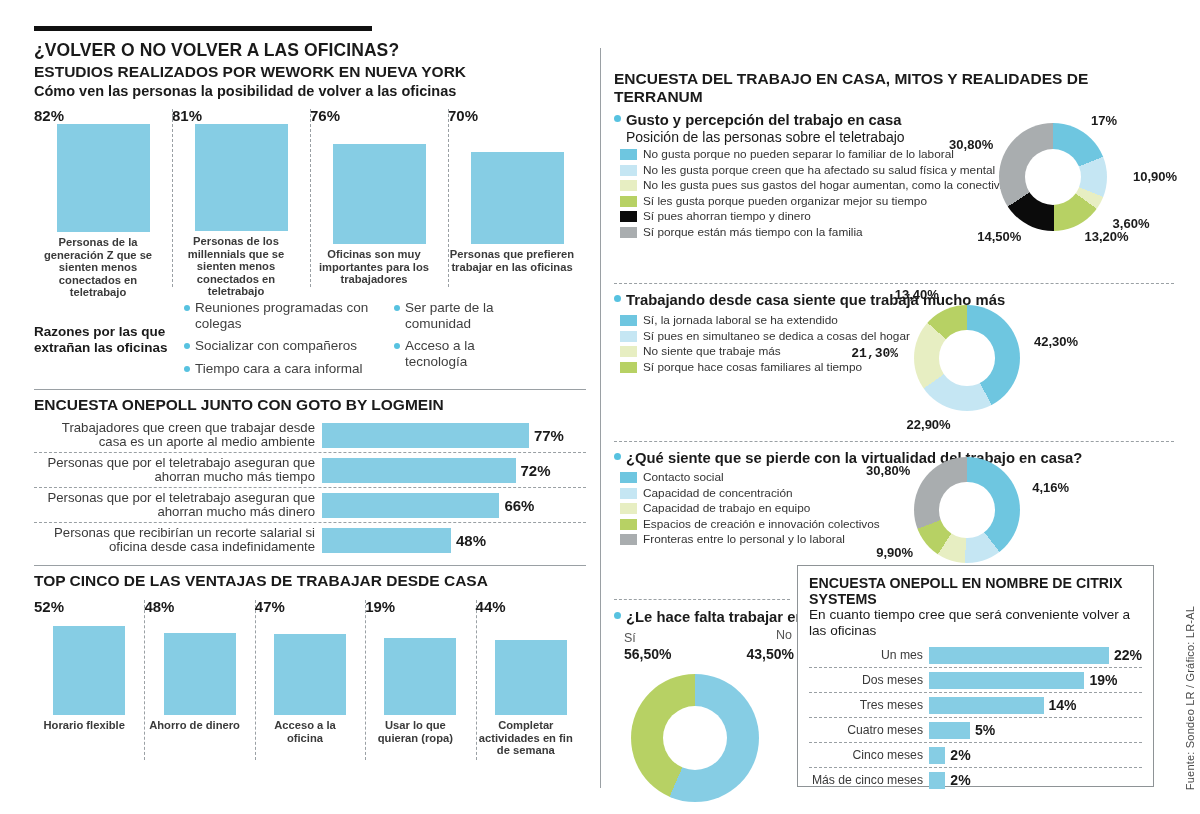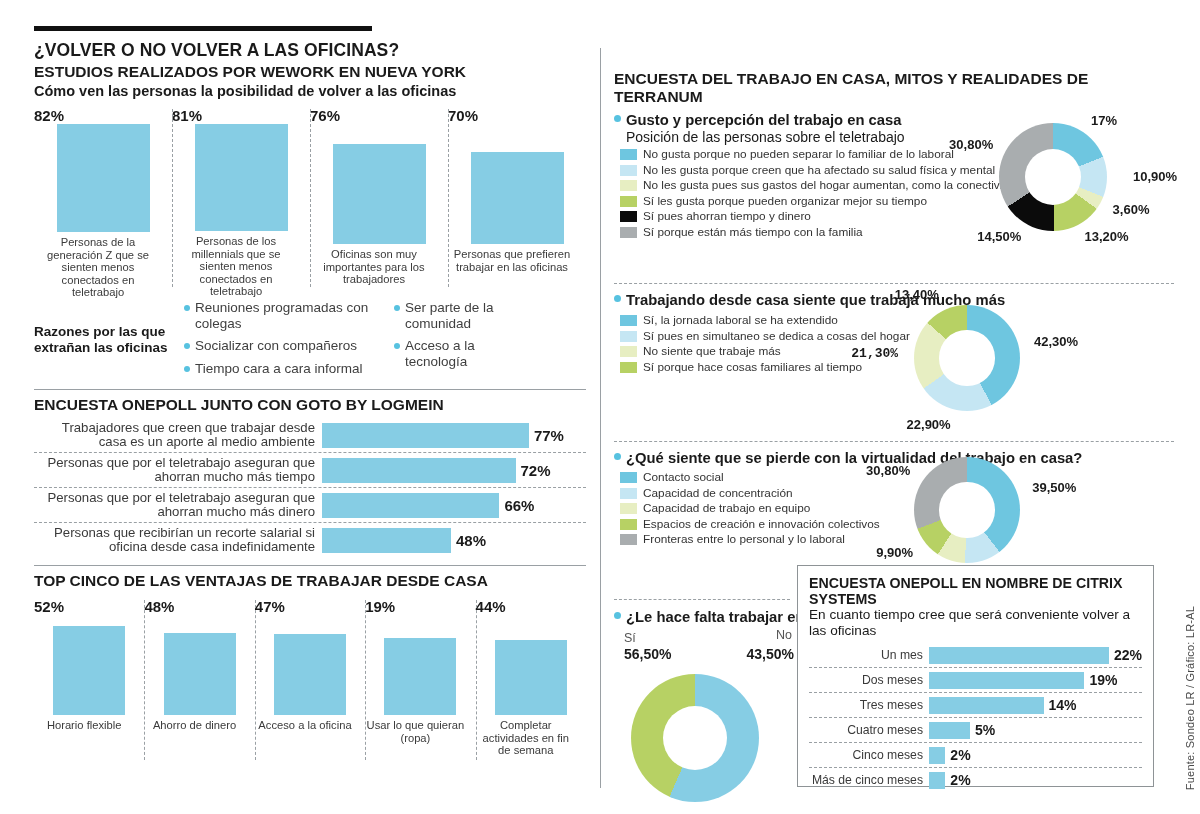--- a/index.html
+++ b/index.html
@@ -30,21 +30,21 @@
 
   
   .vbars { position: relative; height: 185px; margin-top: 8px; }
   .vcol {
     position: absolute; top: 0; bottom: 0;
     display: flex; flex-direction: column; align-items: flex-start;
   }
   .vcol .vval { font-size: 15px; font-weight: bold; }
   .vcol .vbarwrap { width: 100%; display: flex; align-items: flex-end; justify-content: center; }
   .vcol .vbar { background: #86cde4; }
-  .vcol .vlbl { font-size: 11.2px; line-height: 12.6px; text-align: center; color: #3a3a3a; margin-top: 4px; }
+  .vcol .vlbl { font-size: 11.2px; line-height: 12.6px; text-align: center; color: #3a3a3a; margin-top: 4px; font-weight: bold; }
   .vsep { position: absolute; top: 0; width: 0; border-left: 1.4px dashed #9aa0a4; }
 
   
   .razones { display: flex; margin-top: 8px; align-items: flex-start; }
   .razones .rz-title { width: 150px; font-size: 13.5px; font-weight: bold; line-height: 16px; padding-top: 24px; }
   .razones .rz-col { font-size: 13.5px; color: #3f3f3f; line-height: 15.5px; }
   .rz-c1 { width: 210px; }
   .rz-c2 { width: 130px; }
   .rz-item { display: flex; margin-bottom: 7px; }
   .dotsm { width: 6px; height: 6px; border-radius: 50%; background: #57c2e0; margin: 5px 5px 0 0; flex: 0 0 auto; }
@@ -284,21 +284,21 @@
             <span class="sw" style="background:#a9adaf"></span>
             <span class="lg-txt">Sí porque están más tiempo con la familia</span>
           </div>
         </div>
       <div class="donutwrap" id="dn1" style="left:385px; top:12px;">
           <div class="donut" style="width: 108px; height: 108px; background: conic-gradient(rgb(110, 198, 224) 0deg, rgb(110, 198, 224) 68deg, rgb(197, 230, 243) 68deg, rgb(197, 230, 243) 111.6deg, rgb(231, 238, 194) 111.6deg, rgb(231, 238, 194) 126deg, rgb(183, 209, 100) 126deg, rgb(183, 209, 100) 178.8deg, rgb(11, 11, 11) 178.8deg, rgb(11, 11, 11) 236.8deg, rgb(169, 173, 175) 236.8deg, rgb(169, 173, 175) 360deg);">
             <div class="hole" style="width: 56.16px; height: 56.16px; left: 25.92px; top: 25.92px;"></div>
           </div>
           <div class="dlabel" style="left: 92.0251px; top: -10.3746px; transform: none;">17%</div>
           <div class="dlabel" style="left: 122px; top: 45.7626px; transform: none; margin-left: 12px;">10,90%</div>
-          <div class="dlabel" style="left: 113.589px; top: 79px; transform: none;">3,60%</div>
+          <div class="dlabel" style="left: 113.589px; top: 93px; transform: none;">3,60%</div>
           <div class="dlabel" style="left: 85.5041px; top: 106.262px; transform: none;">13,20%</div>
           <div class="dlabel" style="left: 22.2857px; top: 106.152px; transform: translateX(-100%);">14,50%</div>
           <div class="dlabel" style="left: -5.8161px; top: 13.6576px; transform: translateX(-100%);">30,80%</div>
         </div>
     </div>
 
     <div class="hr-dash"></div>
 
     <div class="blk" style="height:150px;">
       <div style="margin-top:7px;">
@@ -358,21 +358,21 @@
           </div>
           <div class="lg-row">
             <span class="sw" style="background:#a9adaf"></span>
             <span class="lg-txt">Fronteras entre lo personal y lo laboral</span>
           </div>
         </div>
       <div class="donutwrap" id="dn3" style="left:300px; top:8px;">
           <div class="donut" style="width: 106px; height: 106px; background: conic-gradient(rgb(110, 198, 224) 0deg, rgb(110, 198, 224) 142.2deg, rgb(197, 230, 243) 142.2deg, rgb(197, 230, 243) 182.16deg, rgb(231, 238, 194) 182.16deg, rgb(231, 238, 194) 213.48deg, rgb(183, 209, 100) 213.48deg, rgb(183, 209, 100) 249.12deg, rgb(169, 173, 175) 249.12deg, rgb(169, 173, 175) 360deg);">
             <div class="hole" style="width: 55.12px; height: 55.12px; left: 25.44px; top: 25.44px;"></div>
           </div>
-          <div class="dlabel" style="left: 118.28px; top: 22.6497px; transform: none;">39,50%</div>
+          <div class="dlabel" style="left: 118.28px; top: 22.6497px; transform: none;">4,16%</div>
           <div class="dlabel" style="left: 74.1159px; top: 110.69px; transform: none;">11,10%</div>
           <div class="dlabel" style="left: 31.8841px; top: 110.69px; transform: translateX(-100%);">8,70%</div>
           <div class="dlabel" style="left: -0.849698px; top: 88.1417px; transform: translateX(-100%);">9,90%</div>
           <div class="dlabel" style="left: -3.82375px; top: 5.85844px; transform: translateX(-100%);">30,80%</div>
         </div>
     </div>
 
     <div class="hr-dash" style="width:176px;"></div>
 
     <div class="blk" style="height:190px;">

